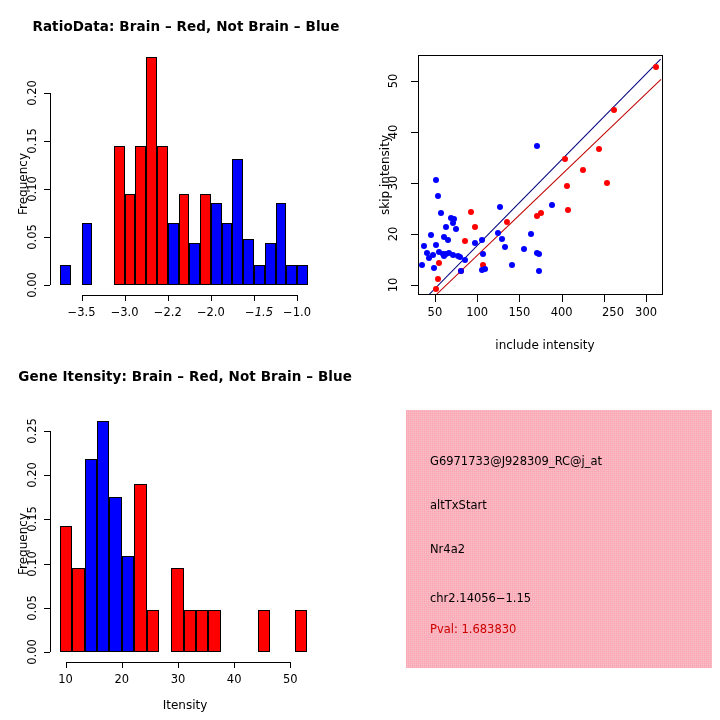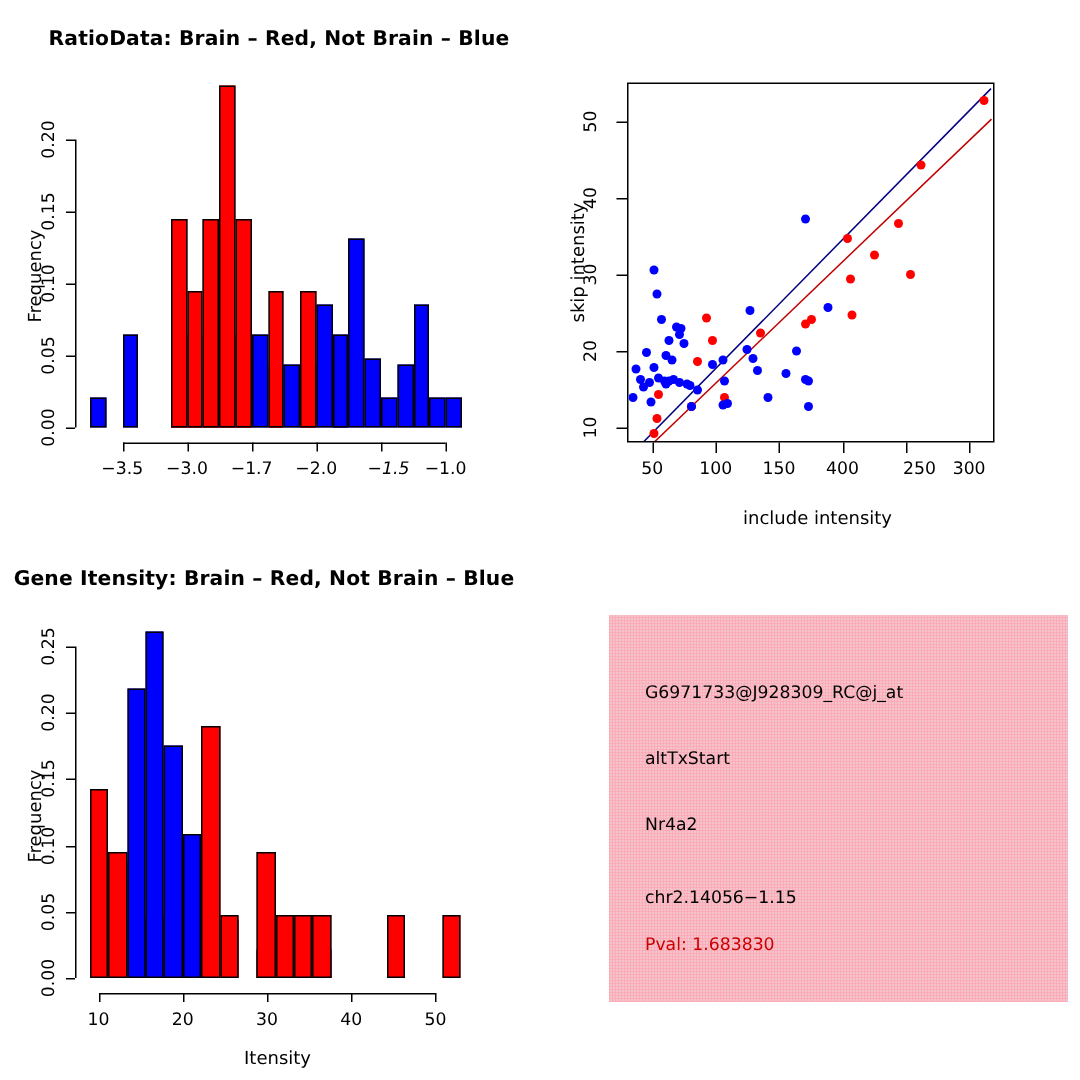--- a/index.html
+++ b/index.html
@@ -125,21 +125,21 @@
       <div class="tickmark" style="left:44px;top:141.25px;width:6px;height:1px;"></div>
       <div class="ticklab vert" style="left:12px;top:134.25px;width:40px;">0.15</div>
       <div class="tickmark" style="left:44px;top:93.33333333333331px;width:6px;height:1px;"></div>
       <div class="ticklab vert" style="left:12px;top:86.33333333333331px;width:40px;">0.20</div>
       <div class="axisline" style="left:81.55172413793103px;top:295px;width:215.51724137931035px;height:1px;"></div>
       <div class="tickmark" style="left:81.55172413793103px;top:295px;width:1px;height:6px;"></div>
       <div class="ticklab" style="left:56.55172413793103px;top:305px;width:50px;">−3.5</div>
       <div class="tickmark" style="left:124.65517241379311px;top:295px;width:1px;height:6px;"></div>
       <div class="ticklab" style="left:99.65517241379311px;top:305px;width:50px;">−3.0</div>
       <div class="tickmark" style="left:167.75862068965517px;top:295px;width:1px;height:6px;"></div>
-      <div class="ticklab" style="left:142.75862068965517px;top:305px;width:50px;">−1.7</div>
+      <div class="ticklab" style="left:142.75862068965517px;top:305px;width:50px;">−2.2</div>
       <div class="tickmark" style="left:210.86206896551724px;top:295px;width:1px;height:6px;"></div>
       <div class="ticklab" style="left:185.86206896551724px;top:305px;width:50px;">−2.0</div>
       <div class="tickmark" style="left:253.9655172413793px;top:295px;width:1px;height:6px;"></div>
       <div class="ticklab" style="left:234px;top:305px;width:50px;font-style:italic;">−1.5</div>
       <div class="tickmark" style="left:297.0689655172414px;top:295px;width:1px;height:6px;"></div>
       <div class="ticklab" style="left:272.0689655172414px;top:305px;width:50px;">−1.0</div>
     </div>
 </div>
 
 <div class="panel" id="panel-scatter">
@@ -235,21 +235,21 @@
       <div class="tickmark" style="left:201.6206896551724px;top:295px;width:1px;height:7px;"></div>
       <div class="ticklab" style="left:176.6206896551724px;top:305px;width:50px;">400</div>
       <div class="tickmark" style="left:243.86206896551724px;top:295px;width:1px;height:7px;"></div>
       <div class="ticklab" style="left:228px;top:305px;width:50px;">250</div>
       <div class="tickmark" style="left:286.1034482758621px;top:295px;width:1px;height:7px;"></div>
       <div class="ticklab" style="left:261.1034482758621px;top:305px;width:50px;">300</div>
     </div>
 </div>
 
 <div class="panel" id="panel-gene">
-  <div class="ptitle" style="top:18px;left:0;width:352px;text-align:center;">Gene Itensity: Brain – Red, Not Brain – Blue</div>
+  <div class="ptitle" style="top:8px;left:0;width:352px;text-align:right;">Gene Itensity: Brain – Red, Not Brain – Blue</div>
   <div class="ylabel" style="left:16px;top:215px;">Frequency</div>
   <div class="axlabel" style="left:40px;top:338px;width:290px;">Itensity</div>
   <div class="plotarea" id="gene-plot" style="left:60px;top:62px;width:250px;height:230px;">
       <div class="bar red" style="left: 0px; width: 12.3596px; height: 126.5px; z-index: 1;"></div>
       <div class="bar purple" style="left:12.35955056179775px;width:12.35955056179775px;height:76.96153846153845px;"></div>
       <div class="bar red" style="left: 12.3596px; width: 12.3596px; height: 84.0385px; z-index: 1;"></div>
       <div class="bar purple" style="left:24.719101123595507px;width:12.35955056179776px;height:42.46153846153847px;"></div>
       <div class="bar blue" style="left: 24.7191px; width: 12.3596px; height: 192.846px; z-index: 1;"></div>
       <div class="bar purple" style="left:37.078651685393254px;width:12.35955056179776px;height:42.46153846153847px;"></div>
       <div class="bar blue" style="left: 37.0787px; width: 12.3596px; height: 230.885px; z-index: 1;"></div>

